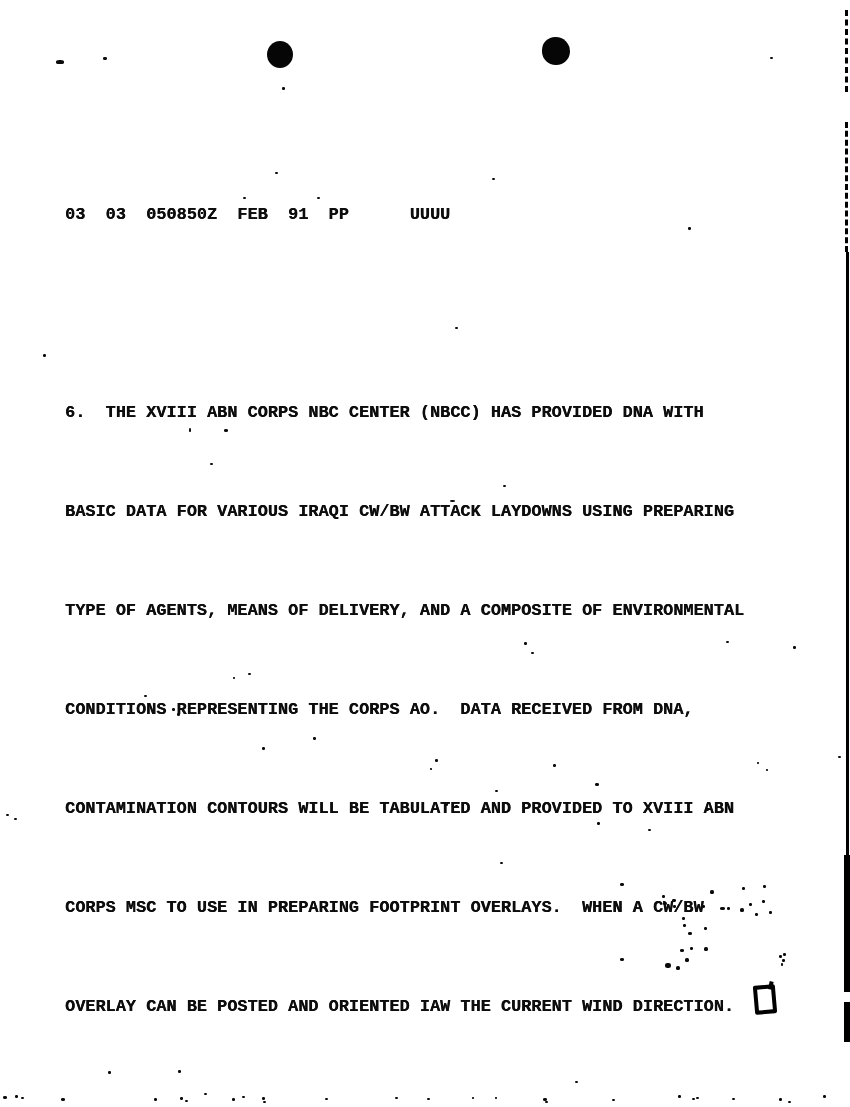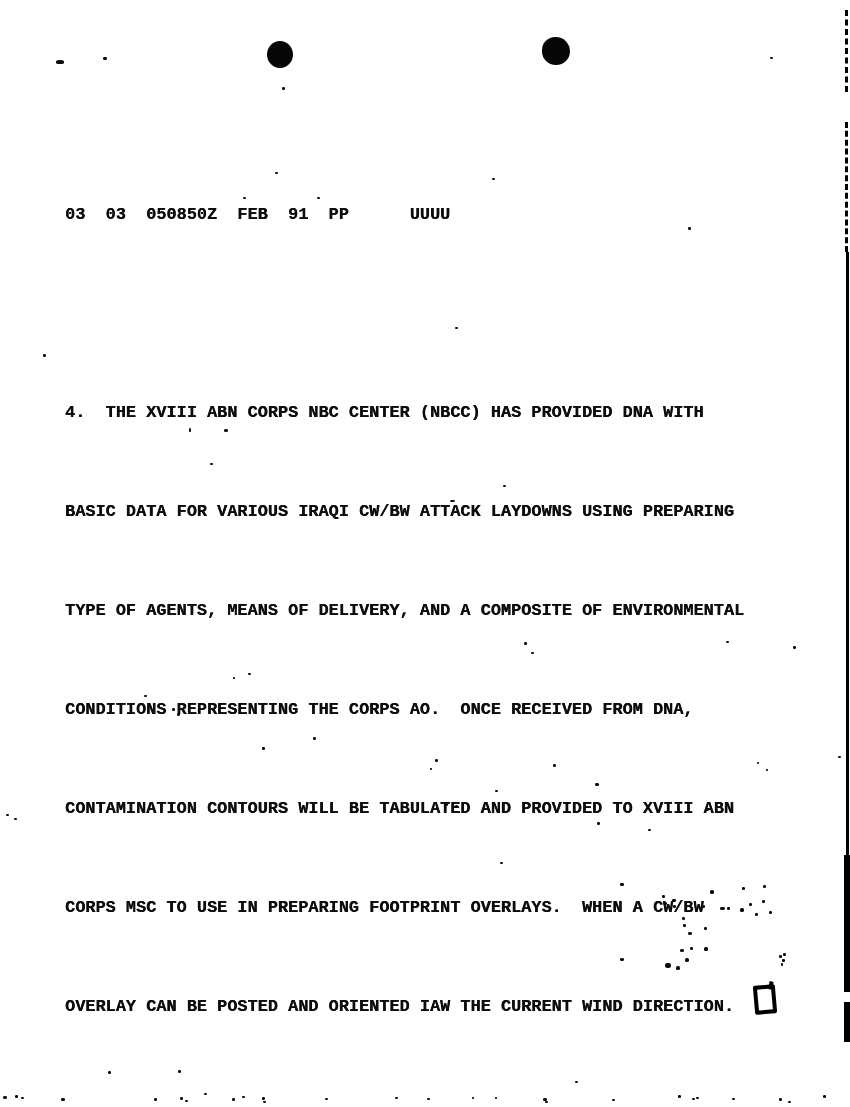--- a/index.html
+++ b/index.html
@@ -63,24 +63,24 @@
 <body>
 
 <div class="page" style="background: rgb(255, 255, 255); color: rgb(13, 13, 13);">
 
   <div class="punch-hole hole-left"></div>
   <div class="punch-hole hole-right"></div>
 
   <div class="doc-text">
     <div class="line">03  03  050850Z  FEB  91  PP      UUUU</div>
     <div class="line"></div>
-    <div class="line">4.  THE XVIII ABN CORPS NBC CENTER (NBCC) HAS PROVIDED DNA WITH</div>
+    <div class="line">6.  THE XVIII ABN CORPS NBC CENTER (NBCC) HAS PROVIDED DNA WITH</div>
     <div class="line">BASIC DATA FOR VARIOUS IRAQI CW/BW ATTACK LAYDOWNS USING PREPARING</div>
     <div class="line">TYPE OF AGENTS, MEANS OF DELIVERY, AND A COMPOSITE OF ENVIRONMENTAL</div>
-    <div class="line">CONDITIONS REPRESENTING THE CORPS AO.  ONCE RECEIVED FROM DNA,</div>
+    <div class="line">CONDITIONS REPRESENTING THE CORPS AO.  DATA RECEIVED FROM DNA,</div>
     <div class="line">CONTAMINATION CONTOURS WILL BE TABULATED AND PROVIDED TO XVIII ABN</div>
     <div class="line">CORPS MSC TO USE IN PREPARING FOOTPRINT OVERLAYS.  WHEN A CW/BW</div>
     <div class="line">OVERLAY CAN BE POSTED AND ORIENTED IAW THE CURRENT WIND DIRECTION.</div>
     
     
     
     
     
     
   </div>

